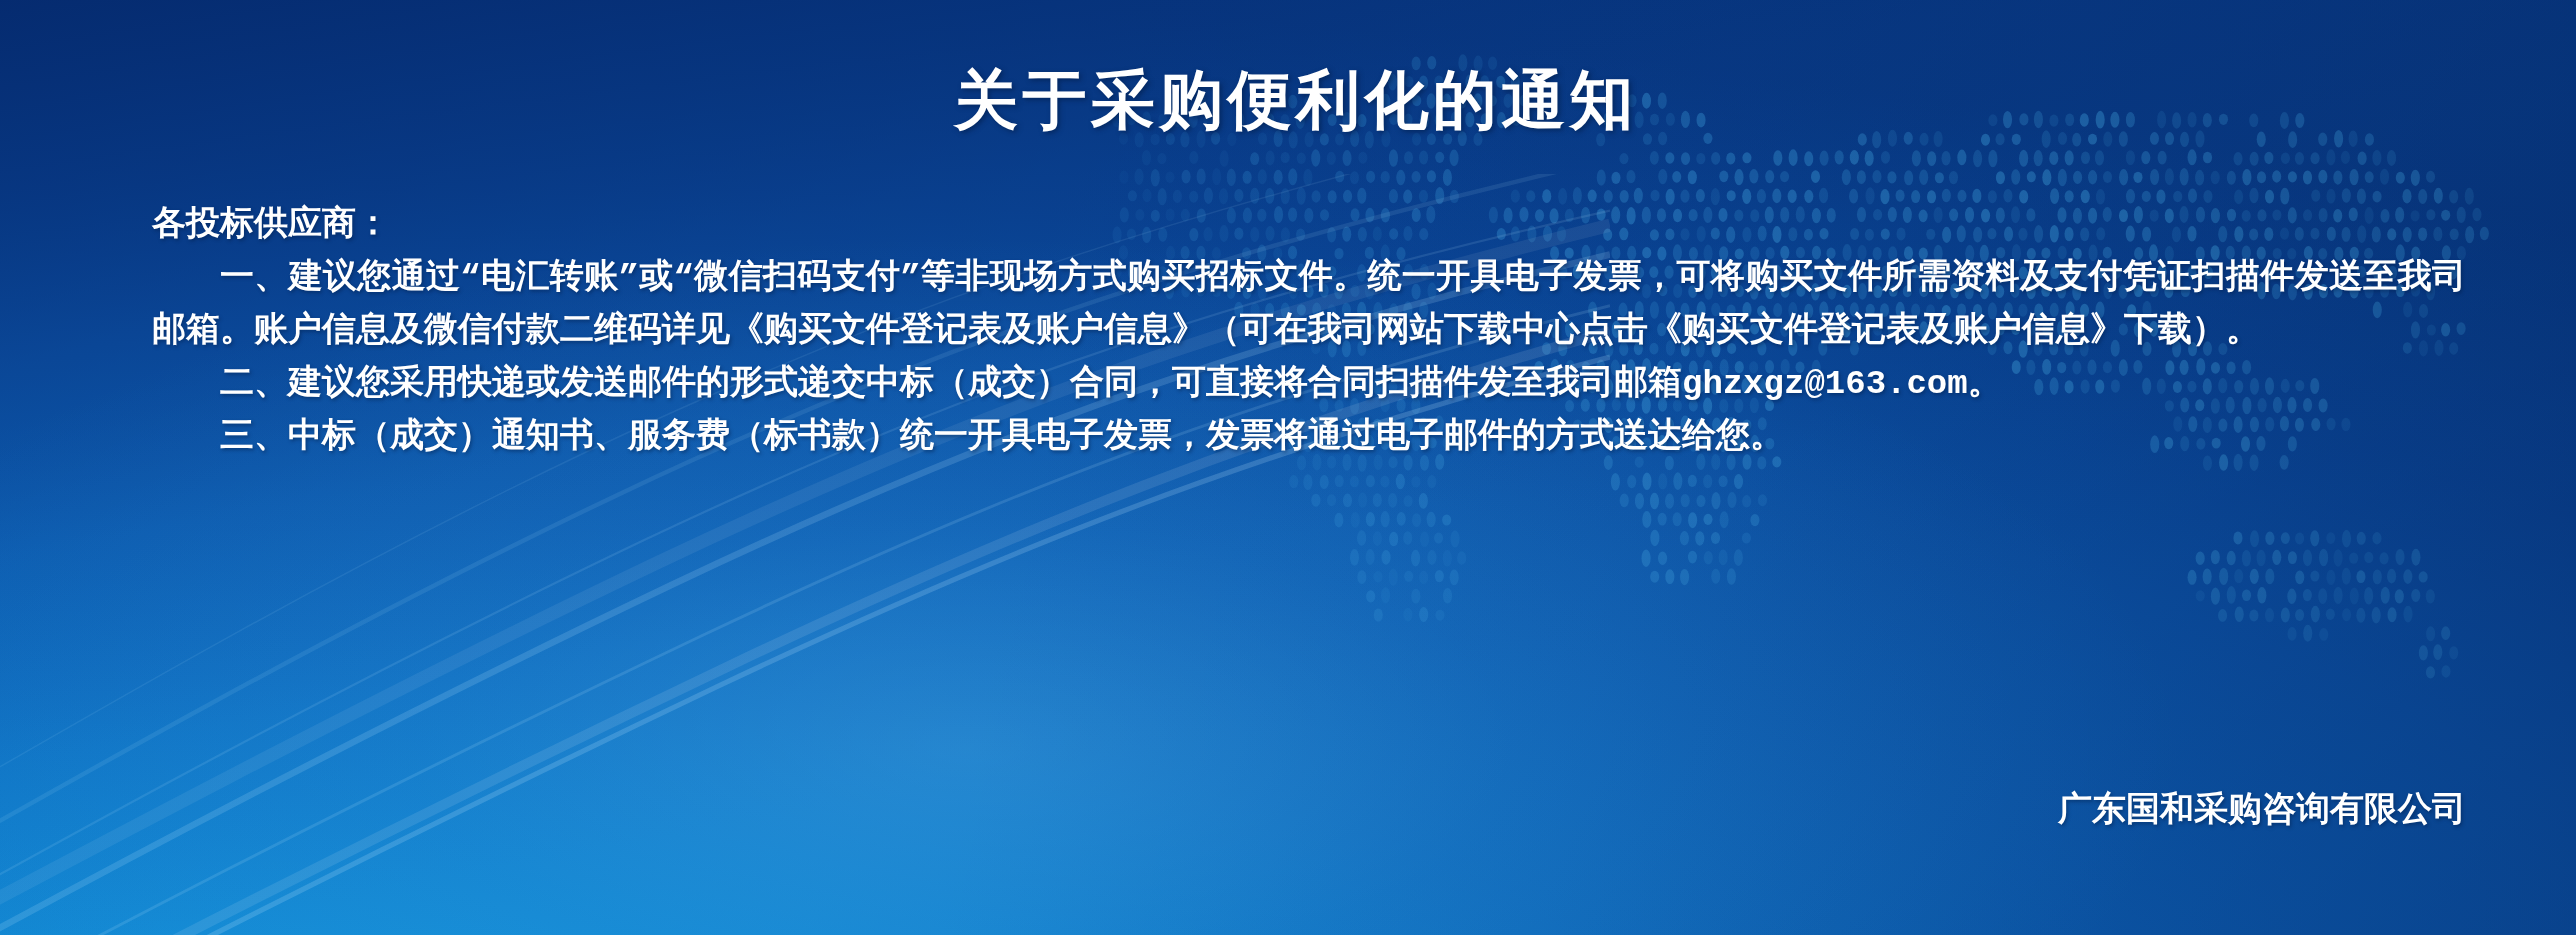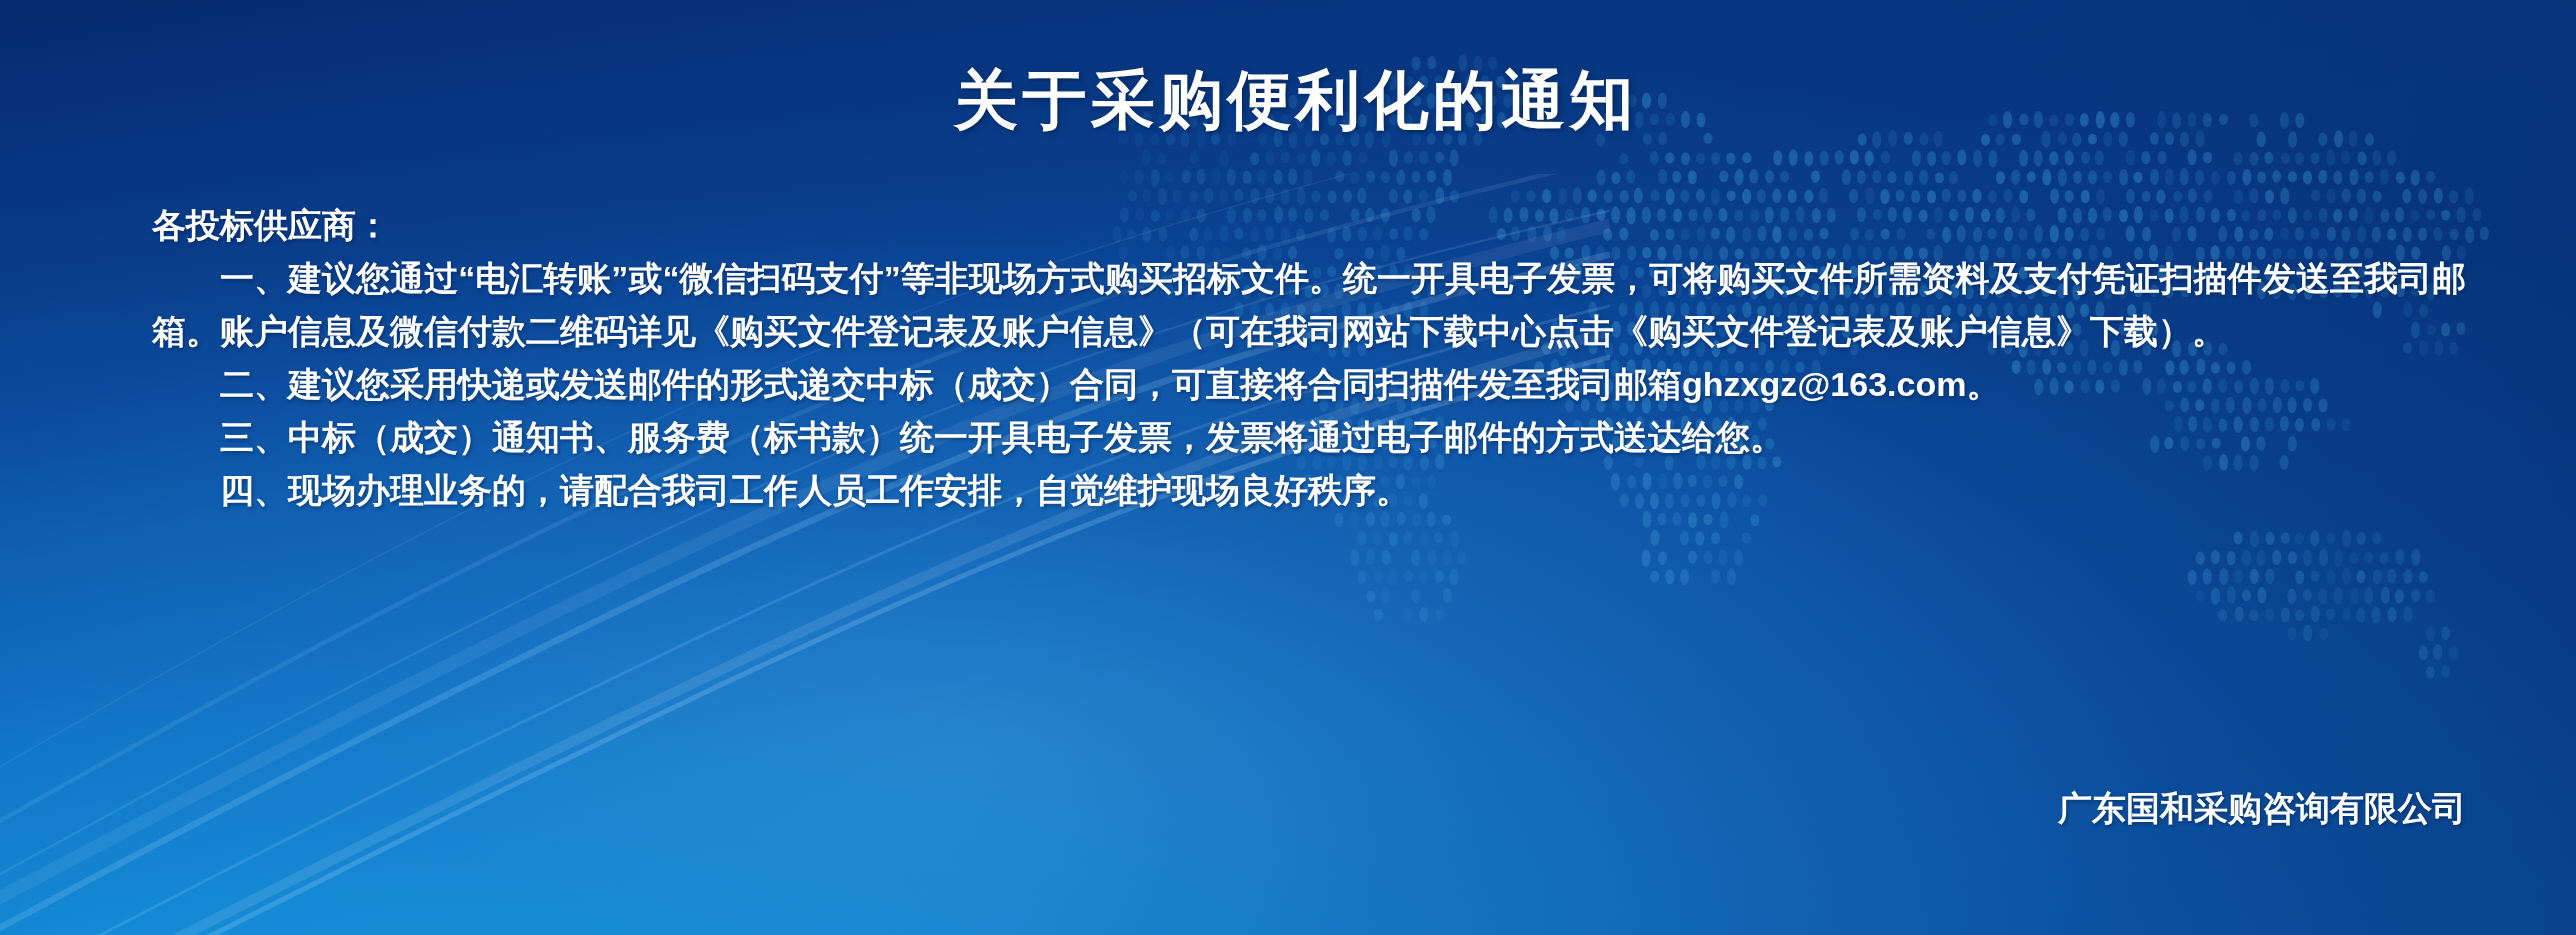--- a/index.html
+++ b/index.html
@@ -99,20 +99,21 @@
   .body-block {
     position: absolute;
     top: 199px;
     left: 152px;
     right: 110px;
     font-size: 34px;
     font-weight: 700;
     line-height: 53px;
     color: #ffffff;
     text-shadow: 1.5px 1.5px 3.7px rgba(0,26,66,0.45);
+    font-family: Liberation Mono, monospace;
   }
 
   .para {
     margin: 0;
     text-align: justify;
     text-justify: inter-ideograph;
   }
   .para.salutation { text-indent: 0; }
   .para.indent { text-indent: 2em; }
 
@@ -1378,21 +1379,20 @@
 
   <div class="content">
 
     <div class="notice-title">关于采购便利化的通知</div>
 
     <div class="body-block">
       <p class="para salutation">各投标供应商：</p>
       <p class="para indent">一、建议您通过“电汇转账”或“微信扫码支付”等非现场方式购买招标文件。统一开具电子发票，可将购买文件所需资料及支付凭证扫描件发送至我司邮箱。账户信息及微信付款二维码详见《购买文件登记表及账户信息》（可在我司网站下载中心点击《购买文件登记表及账户信息》下载）。</p>
       <p class="para indent">二、建议您采用快递或发送邮件的形式递交中标（成交）合同，可直接将合同扫描件发至我司邮箱ghzxgz@163.com。</p>
       <p class="para indent">三、中标（成交）通知书、服务费（标书款）统一开具电子发票，发票将通过电子邮件的方式送达给您。</p>
-      <p class="para indent">四、现场办理业务的，请配合我司工作人员工作安排，自觉维护现场良好秩序。</p>
     </div>
 
     <div class="signature">
       <div>广东国和采购咨询有限公司</div>
     </div>
 
   </div>
 </div>
 
 

